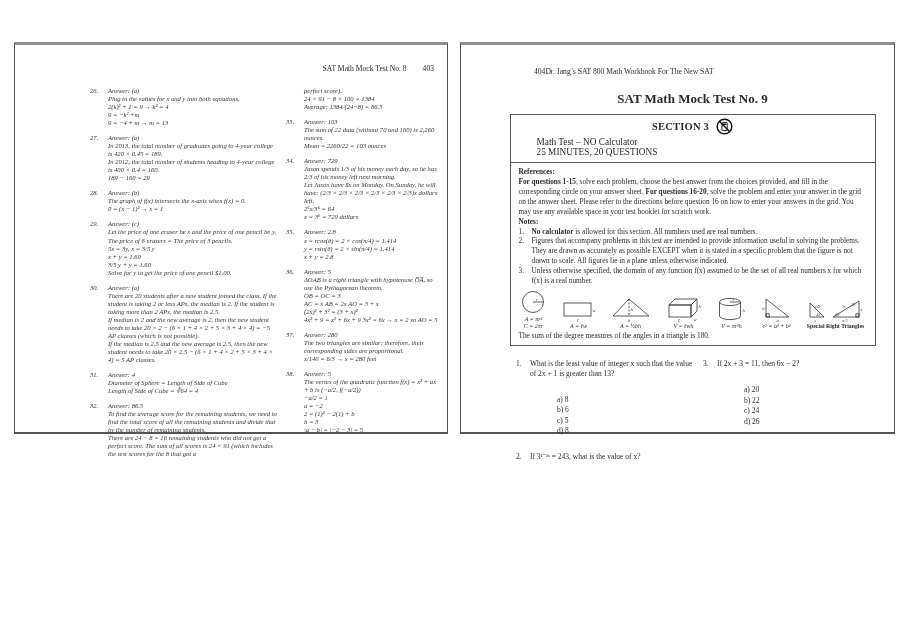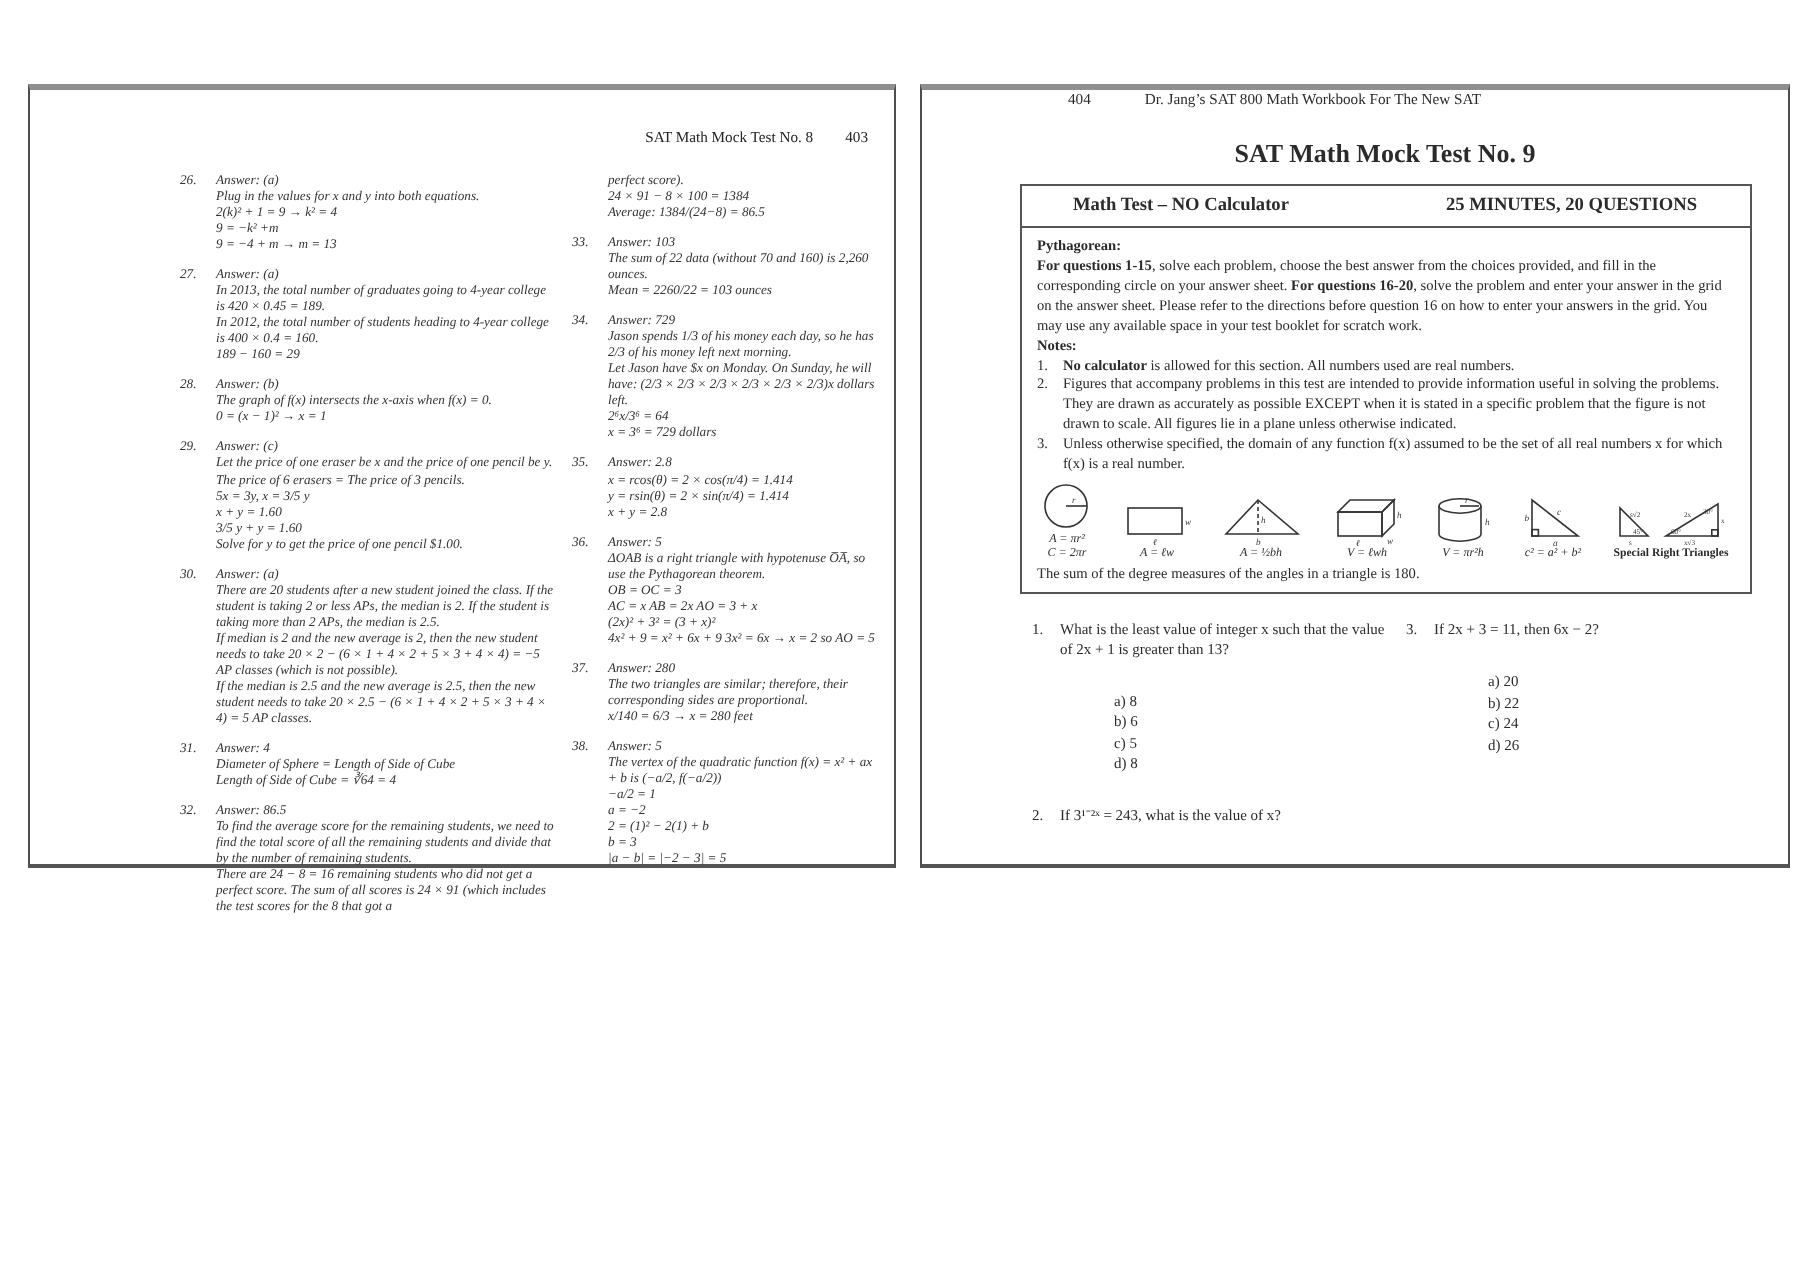--- a/index.html
+++ b/index.html
@@ -26,27 +26,27 @@
     display: flex; gap: 9px; padding: 14px 6px 0 45px;
     font-style: italic; font-size: 6.6px; line-height: 1.22; color: #333;
   }
   .col-a { width: 187px; flex: none; }
   .col-b { flex: 1; }
   .ans-item { display: flex; margin-bottom: 7px; }
   .ans-num  { width: 18px; flex: none; }
   .ans-body { flex: 1; }
 
   
-  .rp-header { padding-left: 43px; display: flex; gap: 27px; font-size: 7.6px; }
+  .rp-header { margin-top: 22px; padding-left: 43px; display: flex; font-size: 7.6px; }
   .rp-title  { margin: 15px 0 0; text-align: center; font-size: 13px; font-weight: bold; }
   .rp-boxes  { width: 366px; margin: 7px auto 0; }
   .section-box { border: 1px solid #555; padding: 3px 10px 5px; }
   .section-title-row { display: flex; justify-content: center; align-items: center; gap: 7px; }
   .section-title { font-weight: bold; font-size: 10.5px; letter-spacing: .2px; }
-  .section-sub-row { display: flex; justify-content: space-between; padding: 2px 16px 0; font-weight: bold; font-size: 9.3px; }
+  .section-sub-row { display: flex; justify-content: space-between; padding: 2px 16px 0; font-weight: normal; font-size: 9.3px; flex-direction: column; }
   .directions-box { border: 1px solid #555; border-top: none; padding: 4px 8px 5px; font-size: 7.3px; line-height: 1.36; }
   .note-row { display: flex; gap: 4px; }
   .note-num { flex: none; width: 9px; }
   .note-text { flex: 1; }
   .refs-row { display: flex; justify-content: space-between; align-items: flex-end; padding: 3px 2px 1px; }
   .ref-fig { text-align: center; }
   .ref-cap { font-size: 6px; line-height: 1.12; font-style: italic; }
   .ref-cap.plain { font-style: normal; font-weight: bold; font-size: 5.8px; }
   .fig { display: block; margin: 0 auto 1px; }
   .fig path, .fig polygon, .fig polyline, .fig rect, .fig circle, .fig ellipse, .fig line { fill: none; stroke: #333; stroke-width: .8; }
@@ -208,28 +208,37 @@
 
 <div class="page" id="page-right">
   <div class="rp-header">
     <span>404</span>
     <span>Dr. Jang’s SAT 800 Math Workbook For The New SAT</span>
   </div>
   <h1 class="rp-title">SAT Math Mock Test No. 9</h1>
 
   <div class="rp-boxes">
     <div class="section-box">
+      <div class="section-title-row">
+        <span class="section-title">SECTION 3</span>
+        <svg width="17" height="17" viewBox="0 0 20 20">
+          <circle cx="10" cy="10" r="8.6" fill="none" stroke="#111" stroke-width="1.7"></circle>
+          <rect x="7" y="5.2" width="6.2" height="9.6" rx="0.8" fill="none" stroke="#111" stroke-width="1.1"></rect>
+          <rect x="8.1" y="6.5" width="4" height="1.8" fill="#111" stroke="none"></rect>
+          <line x1="4.2" y1="4.2" x2="15.8" y2="15.8" stroke="#111" stroke-width="1.7"></line>
+        </svg>
+      </div>
       <div class="section-sub-row">
         <span>Math Test – NO Calculator</span>
         <span>25 MINUTES, 20 QUESTIONS</span>
       </div>
     </div>
 
     <div class="directions-box">
-      <p class="dir-head"><b>Pythagorean:</b></p>
+      <p class="dir-head"><b>References:</b></p>
       <p class="dir-p"><b>For questions 1-15</b><span>, solve each problem, choose the best answer from the choices provided, and fill in the corresponding circle on your answer sheet. </span><b>For questions 16-20</b><span>, solve the problem and enter your answer in the grid on the answer sheet. Please refer to the directions before question 16 on how to enter your answers in the grid. You may use any available space in your test booklet for scratch work.</span></p>
       <p class="dir-head"><b>Notes:</b></p>
       <div class="note-row">
         <span class="note-num">1.</span>
         <span class="note-text"><b>No calculator</b><span> is allowed for this section. All numbers used are real numbers.</span></span>
       </div>
       <div class="note-row">
         <span class="note-num">2.</span>
         <span class="note-text">Figures that accompany problems in this test are intended to provide information useful in solving the problems. They are drawn as accurately as possible EXCEPT when it is stated in a specific problem that the figure is not drawn to scale. All figures lie in a plane unless otherwise indicated.</span>
       </div>

